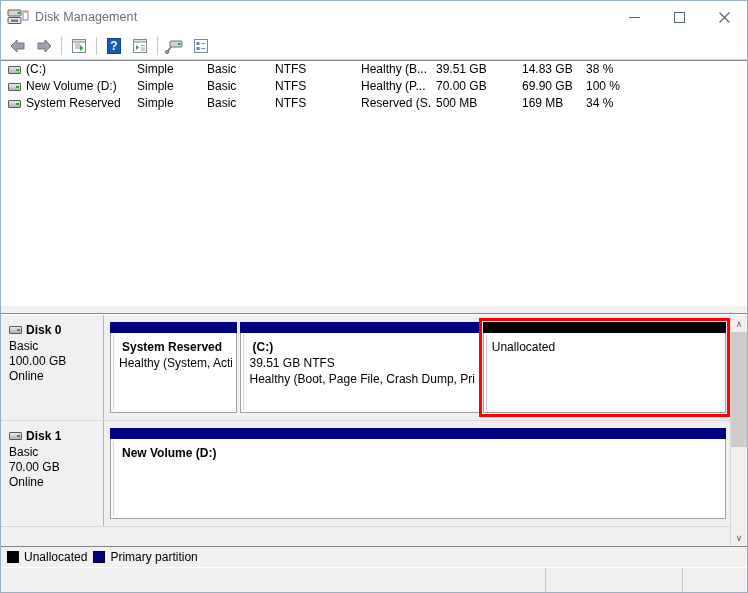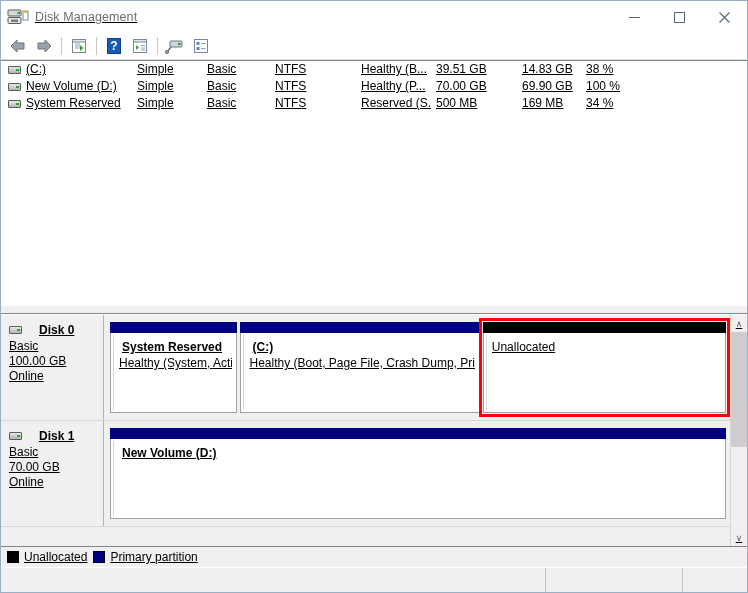--- a/index.html
+++ b/index.html
@@ -18,21 +18,20 @@
   }
   .window {
     width: 748px;
     height: 593px;
     position: relative;
     display: flex;
     flex-direction: column;
     background: #f0f0f0;
     border: 1px solid #9bafc4;
     box-sizing: border-box;
-    text-decoration: underline;
   }
 
   
   .titlebar {
     height: 32px;
     background: #ffffff;
     display: flex;
     align-items: center;
     flex: 0 0 auto;
     position: relative;
@@ -216,21 +215,21 @@
     width: 103px;
     flex: 0 0 103px;
     background: #f0f0f0;
     border-right: 1px solid #b4b4b4;
     padding: 8px 0 0 8px;
     box-sizing: border-box;
   }
   .disk-title {
     display: flex;
     align-items: center;
-    gap: 17px;
+    gap: 4px;
     font-weight: bold;
     font-size: 12px;
     margin-bottom: 2px;
   }
   .disk-meta {
     font-size: 12px;
     line-height: 15px;
     color: #000;
   }
   .parts {
@@ -523,20 +522,21 @@
             <div class="part-body">
               <div class="part-line name">System Reserved</div>
               <div class="part-line">Healthy (System, Active</div>
             </div>
           </div>
 
           <div class="part" style="flex:244 1 0">
             <div class="part-bar primary"></div>
             <div class="part-body">
               <div class="part-line name">(C:)</div>
+              <div class="part-line">39.51 GB NTFS</div>
               <div class="part-line">Healthy (Boot, Page File, Crash Dump, Prir</div>
             </div>
           </div>
 
           <div class="part highlight" style="flex:248 1 0">
             <div class="part-bar unalloc"></div>
             <div class="part-body">
               <div class="part-line name"></div>
               <div class="part-line">Unallocated</div>
             </div>

